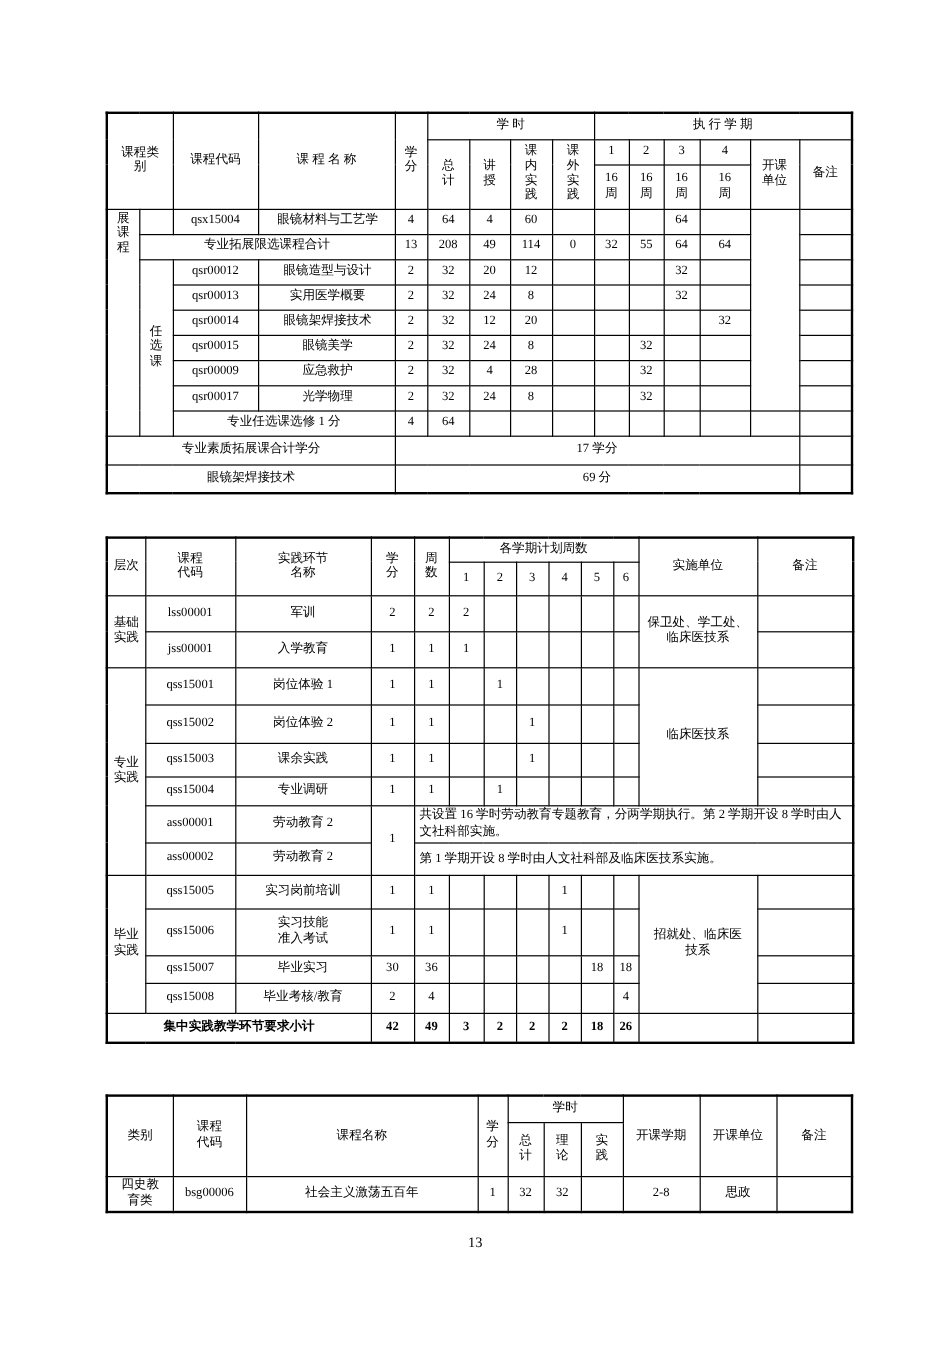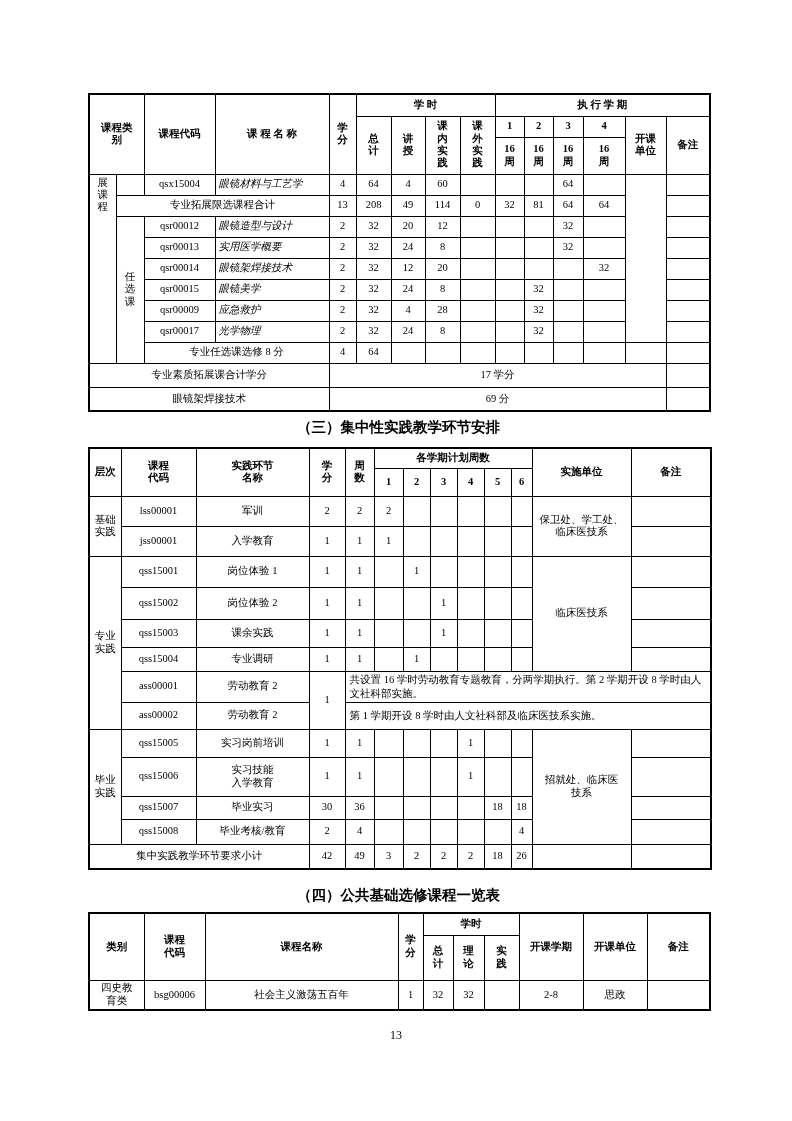--- a/index.html
+++ b/index.html
@@ -1,25 +1,25 @@
 <!DOCTYPE html>
 <html><head>
 <meta charset="utf-8">
 <style>
   html,body{margin:0;padding:0;background:#ffffff;}
   .page{position:relative;width:792px;height:1121px;background:#fff;margin:0 auto;
         font-family:"Liberation Serif","DejaVu Serif",serif;color:#000;}
   table{border-collapse:collapse;table-layout:fixed;border:2px solid #000;}
   td{border:1px solid #000;font-size:10.5px;line-height:1.18;text-align:center;
      vertical-align:middle;padding:0 1px;white-space:pre-line;overflow:hidden;}
-  td.hdr{font-weight:bold;margin-top:20px;}
-  td.name{text-align:left;padding-left:3px;font-style:italic;}
+  td.hdr{font-weight:normal;margin-top:20px;}
+  td.name{text-align:center;padding-left:3px;}
   td.note{text-align:left;padding-left:4px;line-height:1.3;}
   td.vtop{vertical-align:top;padding-top:2px;}
-  td.bold{font-weight:normal;text-align:center;}
+  td.bold{font-weight:bold;text-align:center;}
   .ttl{position:absolute;left:88px;width:621px;text-align:center;
        font-size:14.5px;font-weight:bold;white-space:nowrap;}
   .pagenum{position:absolute;left:0;top:1028px;width:100%;text-align:center;font-size:12px;}
   .t1{position:absolute;left:88px;top:93px;}
   .t2{position:absolute;left:88px;top:447px;}
   .t3{position:absolute;left:88px;top:912px;}
 </style>
 </head>
 <body>
 
@@ -105,21 +105,21 @@
       <td></td>
     </tr>
     <tr style="height:21px">
       <td colspan="3">专业拓展限选课程合计</td>
       <td>13</td>
       <td>208</td>
       <td>49</td>
       <td>114</td>
       <td>0</td>
       <td>32</td>
-      <td>81</td>
+      <td>55</td>
       <td>64</td>
       <td>64</td>
       <td></td>
     </tr>
     <tr style="height:21px">
       <td rowspan="7">任
 选
 课</td>
       <td>qsr00012</td>
       <td class="name">眼镜造型与设计</td>
@@ -198,21 +198,21 @@
       <td>24</td>
       <td>8</td>
       <td></td>
           <td></td>
       <td>32</td>
       <td></td>
           <td></td>
           <td></td>
     </tr>
     <tr style="height:21px">
-      <td colspan="2">专业任选课选修 8 分</td>
+      <td colspan="2">专业任选课选修 1 分</td>
       <td>4</td>
       <td>64</td>
       <td></td>
           <td></td>
           <td></td>
           <td></td>
           <td></td>
           <td></td>
           <td></td>
       <td></td>
@@ -224,21 +224,20 @@
       <td></td>
     </tr>
     <tr style="height:24px">
       <td colspan="4">眼镜架焊接技术</td>
       <td colspan="10">69 分</td>
       <td></td>
     </tr>
   </tbody>
     </table>
 
-  <div class="ttl" style="top:418px">（三）集中性实践教学环节安排</div>
 
   <table class="t2">
     <colgroup>
       <col style="width:32px">
         <col style="width:75px">
         <col style="width:113px">
       <col style="width:36px">
         <col style="width:29px">
       <col style="width:29px">
         <col style="width:27px">
@@ -381,21 +380,21 @@
       <td>1</td>
       <td></td>
           <td></td>
       <td rowspan="4">招就处、临床医
 技系</td>
       <td></td>
     </tr>
     <tr style="height:39px">
       <td>qss15006</td>
       <td>实习技能
-入学教育</td>
+准入考试</td>
       <td>1</td>
       <td>1</td>
       <td></td>
           <td></td>
           <td></td>
       <td>1</td>
       <td></td>
           <td></td>
       <td></td>
     </tr>
@@ -434,21 +433,20 @@
       <td class="bold">2</td>
       <td class="bold">2</td>
       <td class="bold">18</td>
       <td class="bold">26</td>
       <td></td>
           <td></td>
     </tr>
   </tbody>
     </table>
 
-  <div class="ttl" style="top:886px">（四）公共基础选修课程一览表</div>
 
   <table class="t3">
     <colgroup>
       <col style="width:55px">
         <col style="width:61px">
         <col style="width:193px">
         <col style="width:25px">
       <col style="width:30px">
         <col style="width:31px">
         <col style="width:35px">

